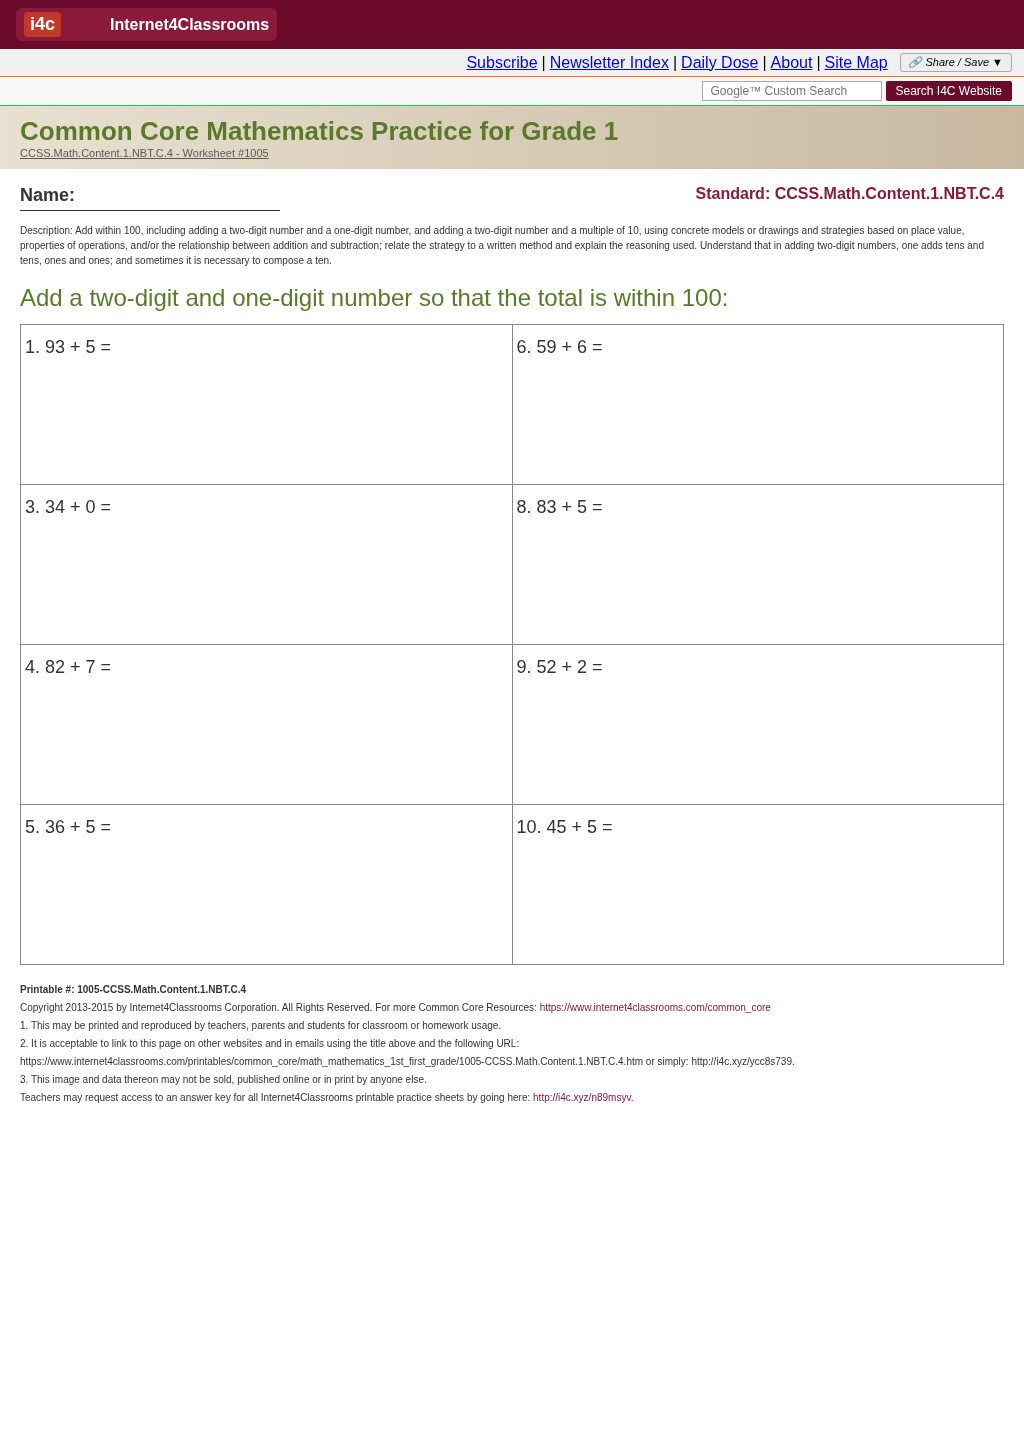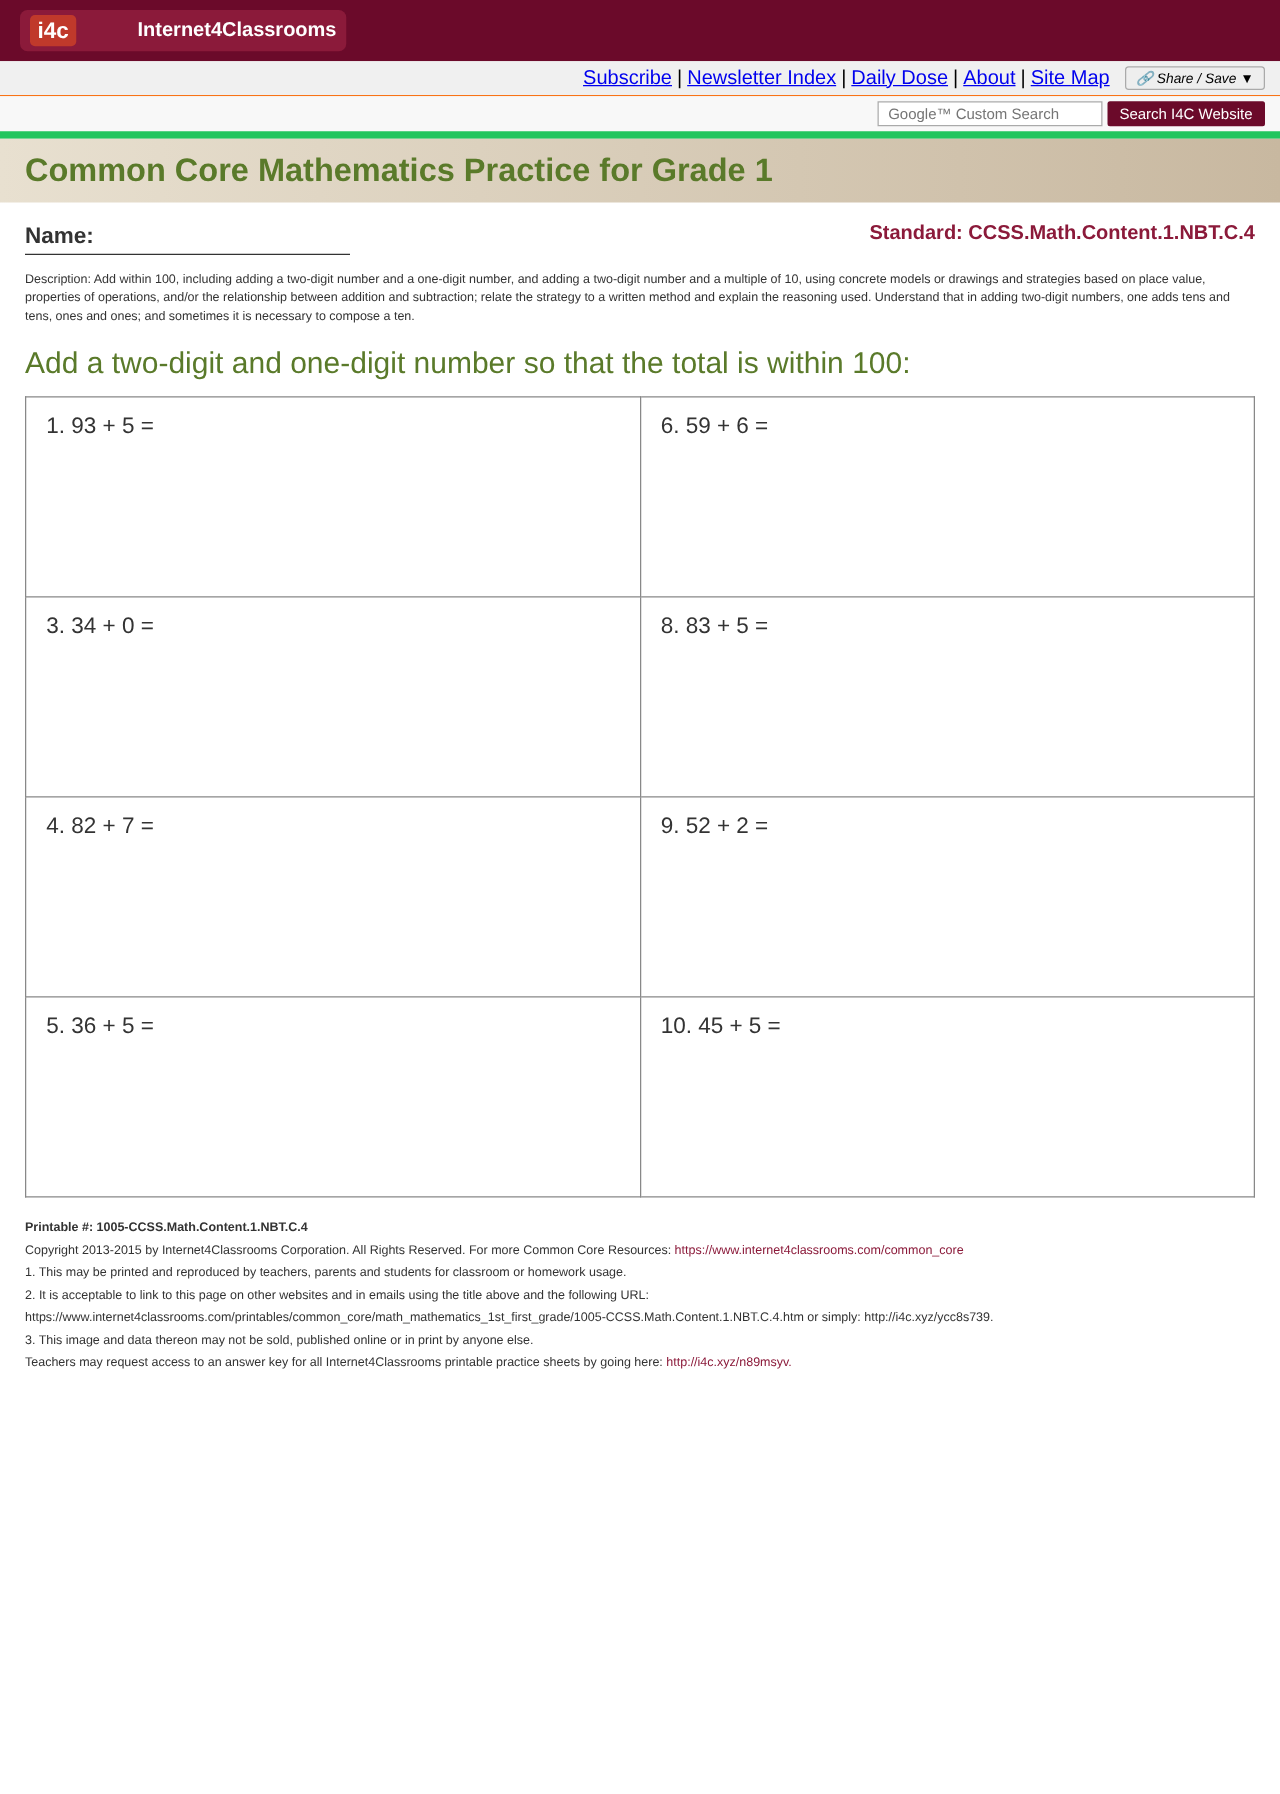--- a/index.html
+++ b/index.html
@@ -23,21 +23,21 @@
     .name-line { border-bottom: 1px solid #333; width: 260px; margin-top: 4px; }
     .standard-box { text-align: center; }
     .standard-label { font-size: 16px; font-weight: bold; color: #8b1a3a; }
 
     .description { font-size: 10px; color: #333; line-height: 1.5; margin: 12px 0; }
 
     .worksheet-title { font-size: 24px; color: #5a7a2a; margin: 16px 0 12px 0; }
 
     
     .problems-grid { border: 1px solid #888; width: 100%; border-collapse: collapse; }
-    .problems-grid td { border: 1px solid #888; padding: 12px 16px; vertical-align: top; width: 50%; height: 160px; }
+    .problems-grid td { border: 1px solid #888; padding: 12px 4px; vertical-align: top; width: 50%; height: 160px; }
     .problem-text { font-size: 18px; color: #333; }
 
     
     .footer { margin-top: 16px; font-size: 10px; color: #333; line-height: 1.8; }
     .footer a { color: #8b1a3a; text-decoration: none; }
     .footer-printable { font-weight: bold; }
 
     .top-bar { display: flex; justify-content: flex-end; align-items: center; padding: 4px 12px; background: #f0f0f0; border-bottom: 1px solid #f97316; flex-wrap: wrap; gap: 4px; }
   </style>
 </head>
@@ -56,27 +56,28 @@
   <a href="#">Newsletter Index</a>
   <span> | </span>
   <a href="#">Daily Dose</a>
   <span> | </span>
   <a href="#">About</a>
   <span> | </span>
   <a href="#">Site Map</a>
   <button style="background:#eee;border:1px solid #aaa;padding:2px 8px;font-size:11px;cursor:pointer;border-radius:3px;margin-left:8px;font-style:italic;">🔗 Share / Save ▼</button>
 </div>
 
-<div style="display:flex;justify-content:flex-end;align-items:center;padding:4px 12px;background:#f8f8f8;border-bottom:6px solid #22c55e;">
+<div style="display:flex;justify-content:flex-end;align-items:center;padding:4px 12px;background:#f8f8f8;border-bottom:1px solid #22c55e;">
   <input type="text" style="border: 1px solid rgb(170, 170, 170); padding: 2px 8px; font-size: 12px; width: 180px;" placeholder="Google™ Custom Search">
   <button style="background:#6b0a2a;color:#fff;border:none;padding:3px 10px;font-size:12px;cursor:pointer;border-radius:2px;margin-left:4px;">Search I4C Website</button>
 </div>
 
 <div class="banner">
   <div class="banner-title">Common Core Mathematics Practice for Grade 1</div>
+  <div class="banner-subtitle">CCSS.Math.Content.1.NBT.C.4 - Worksheet #1005</div>
 </div>
 
 <div class="main">
 
   <div class="name-section">
     <div>
       <div class="name-label">Name:</div>
       <div class="name-line"></div>
     </div>
     <div class="standard-box">

